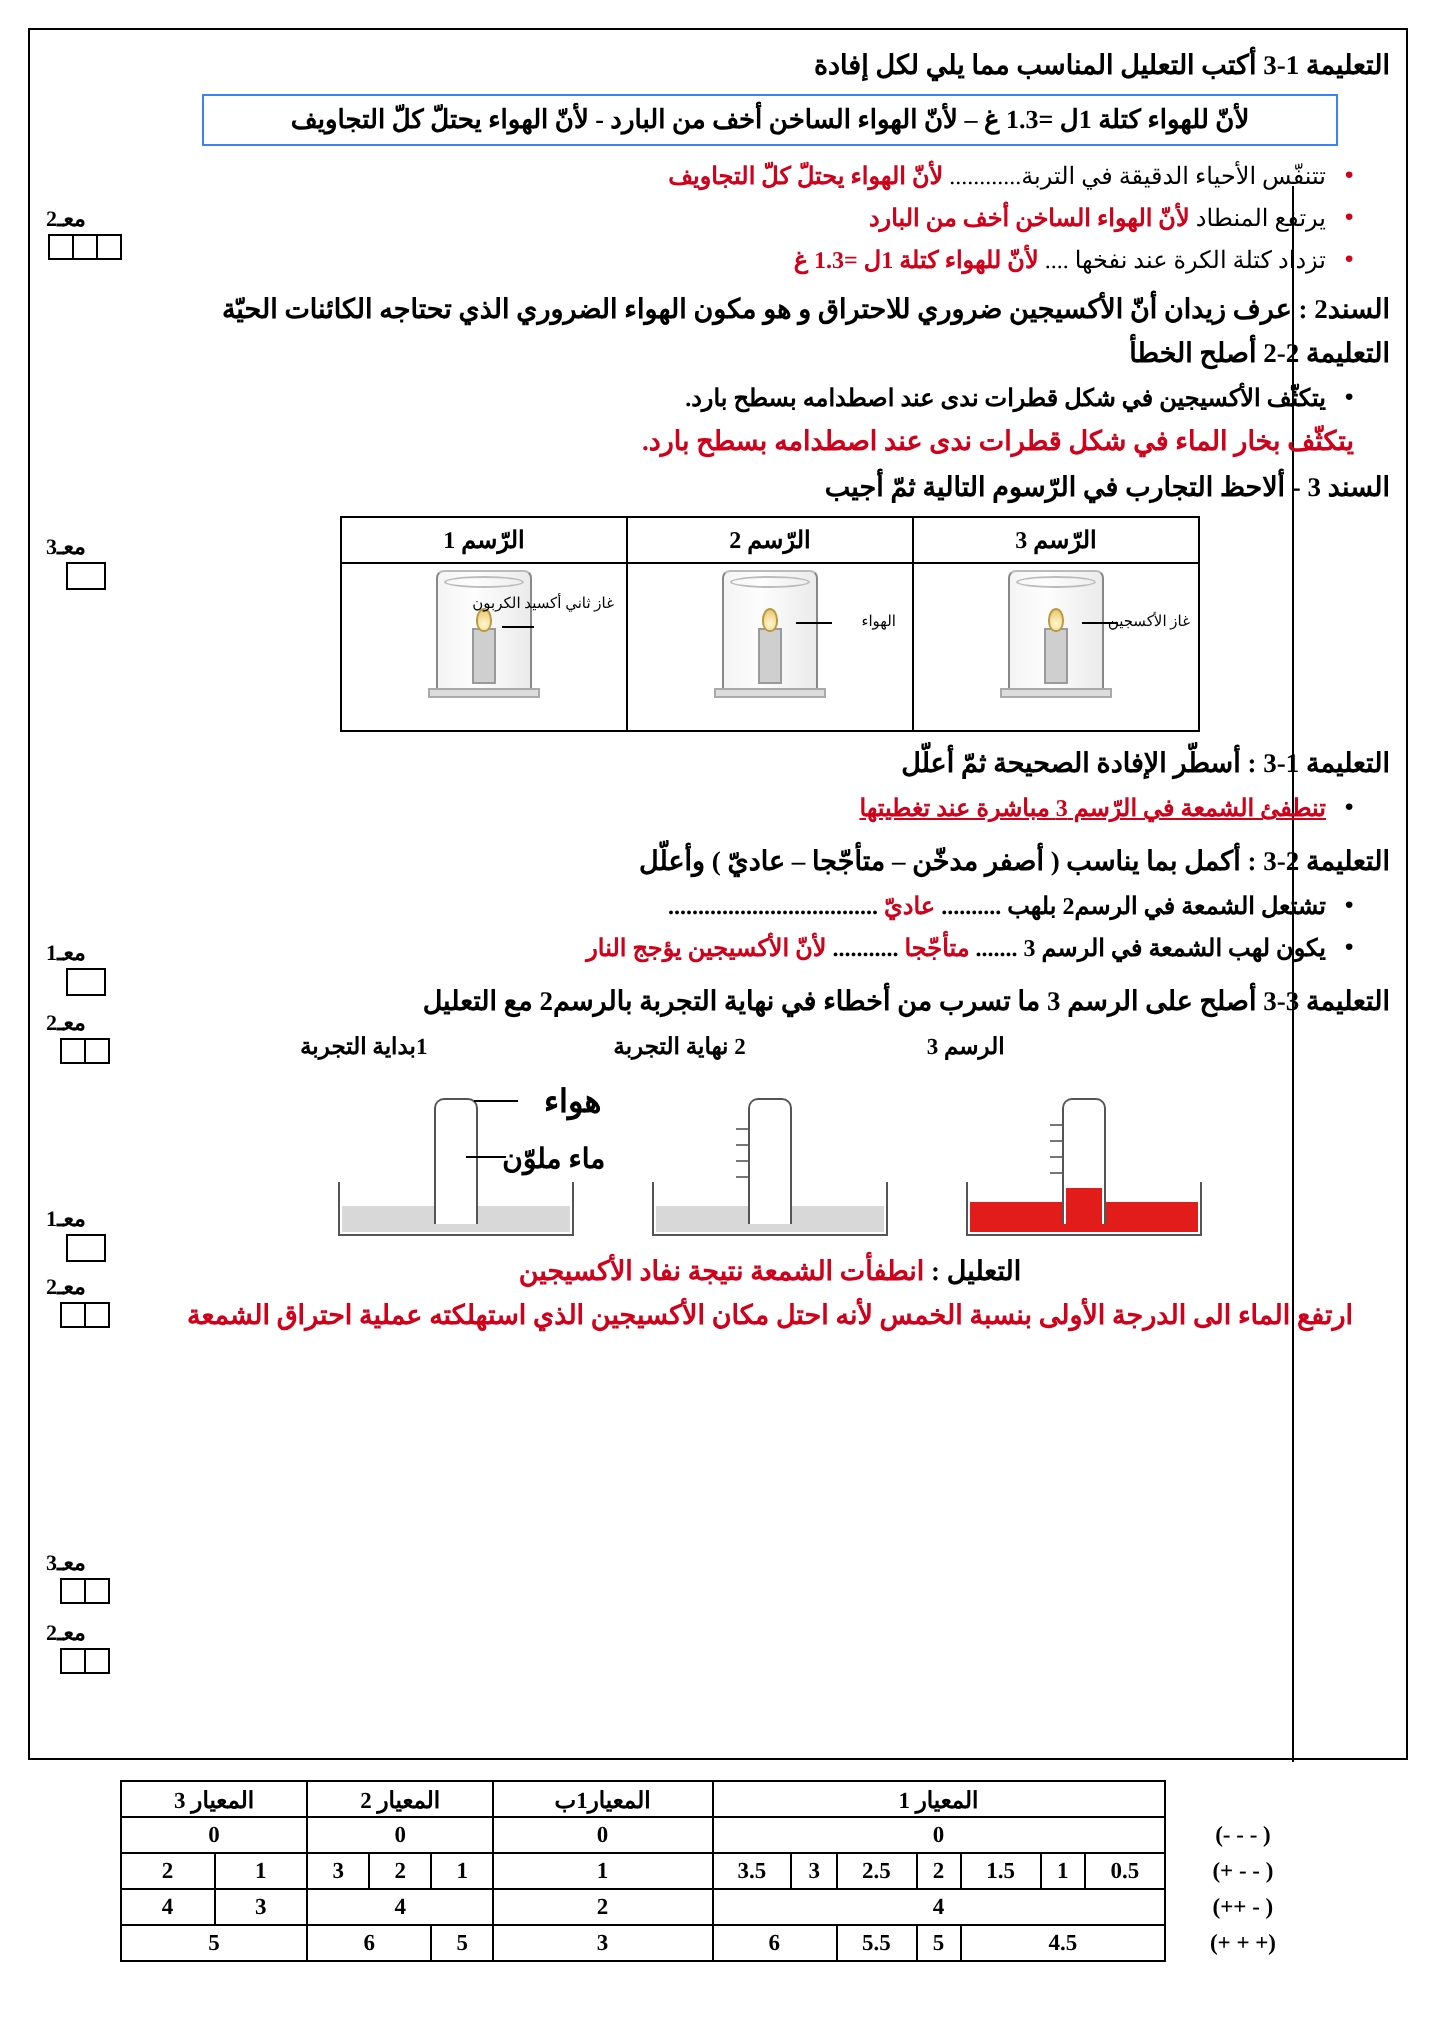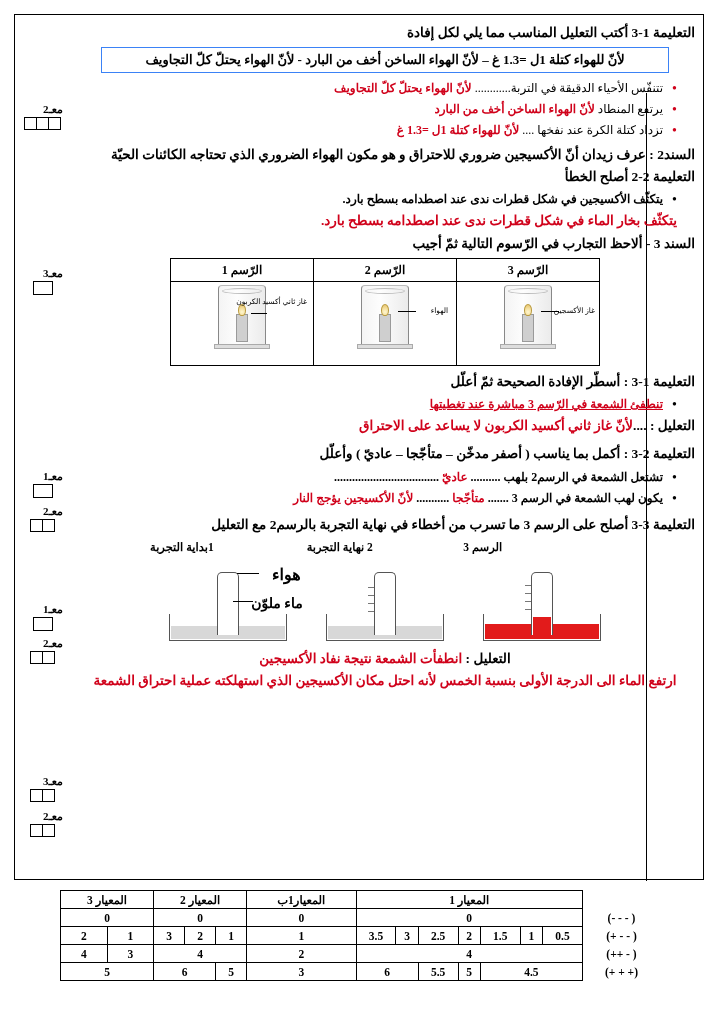--- a/index.html
+++ b/index.html
@@ -59,21 +59,21 @@
     content:"•";position:absolute;right:0;top:-1px;color:#d0021b;font-size:14px;
   }
   ul.bulk li:before{color:#000;}
 
   .center{text-align:center;}
 
   
   .mbox{
     position:absolute;
     font-size:11px;
-    text-align:right;
+    text-align:left;
   }
   .mlabel{font-size:11px;font-weight:bold;}
   .cells{display:flex;justify-content:center;margin-top:1px;}
   .cells div{
     width:13px;height:13px;border:1px solid #000;margin-left:-1px;
     box-sizing:border-box;
   }
   .cells.one div{width:20px;height:14px;}
 
   
@@ -304,23 +304,20 @@
           <div class="leader" style="right:46px;top:54px;width:16px;"></div>
         </div>
       </div>
 
       <div class="line b" style="margin-top:6px;">التعليمة 1-3 : أسطّر الإفادة الصحيحة ثمّ أعلّل</div>
       <ul class="bul bulk">
         <li>
           <span class="redb u">تنطفئ الشمعة في الرّسم 3 مباشرة عند تغطيتها</span>
         </li>
       </ul>
-      <div class="line">
-        <span class="b">التعليل : ....</span><span class="redb">لأنّ غاز ثاني أكسيد الكربون لا يساعد على الاحتراق</span>
-      </div>
 
       <div class="line b" style="margin-top:8px;">التعليمة 2-3 :  أكمل بما يناسب ( أصفر مدخّن – متأجّجا – عاديّ ) وأعلّل</div>
       <ul class="bul bulk">
         <li>
           <span class="b">تشتعل الشمعة في الرسم2 بلهب ..........</span>
           <span class="redb">عاديّ</span>
           <span class="b">...................................</span>
         </li>
         <li>
           <span class="b">يكون لهب الشمعة في الرسم  3 .......</span>

